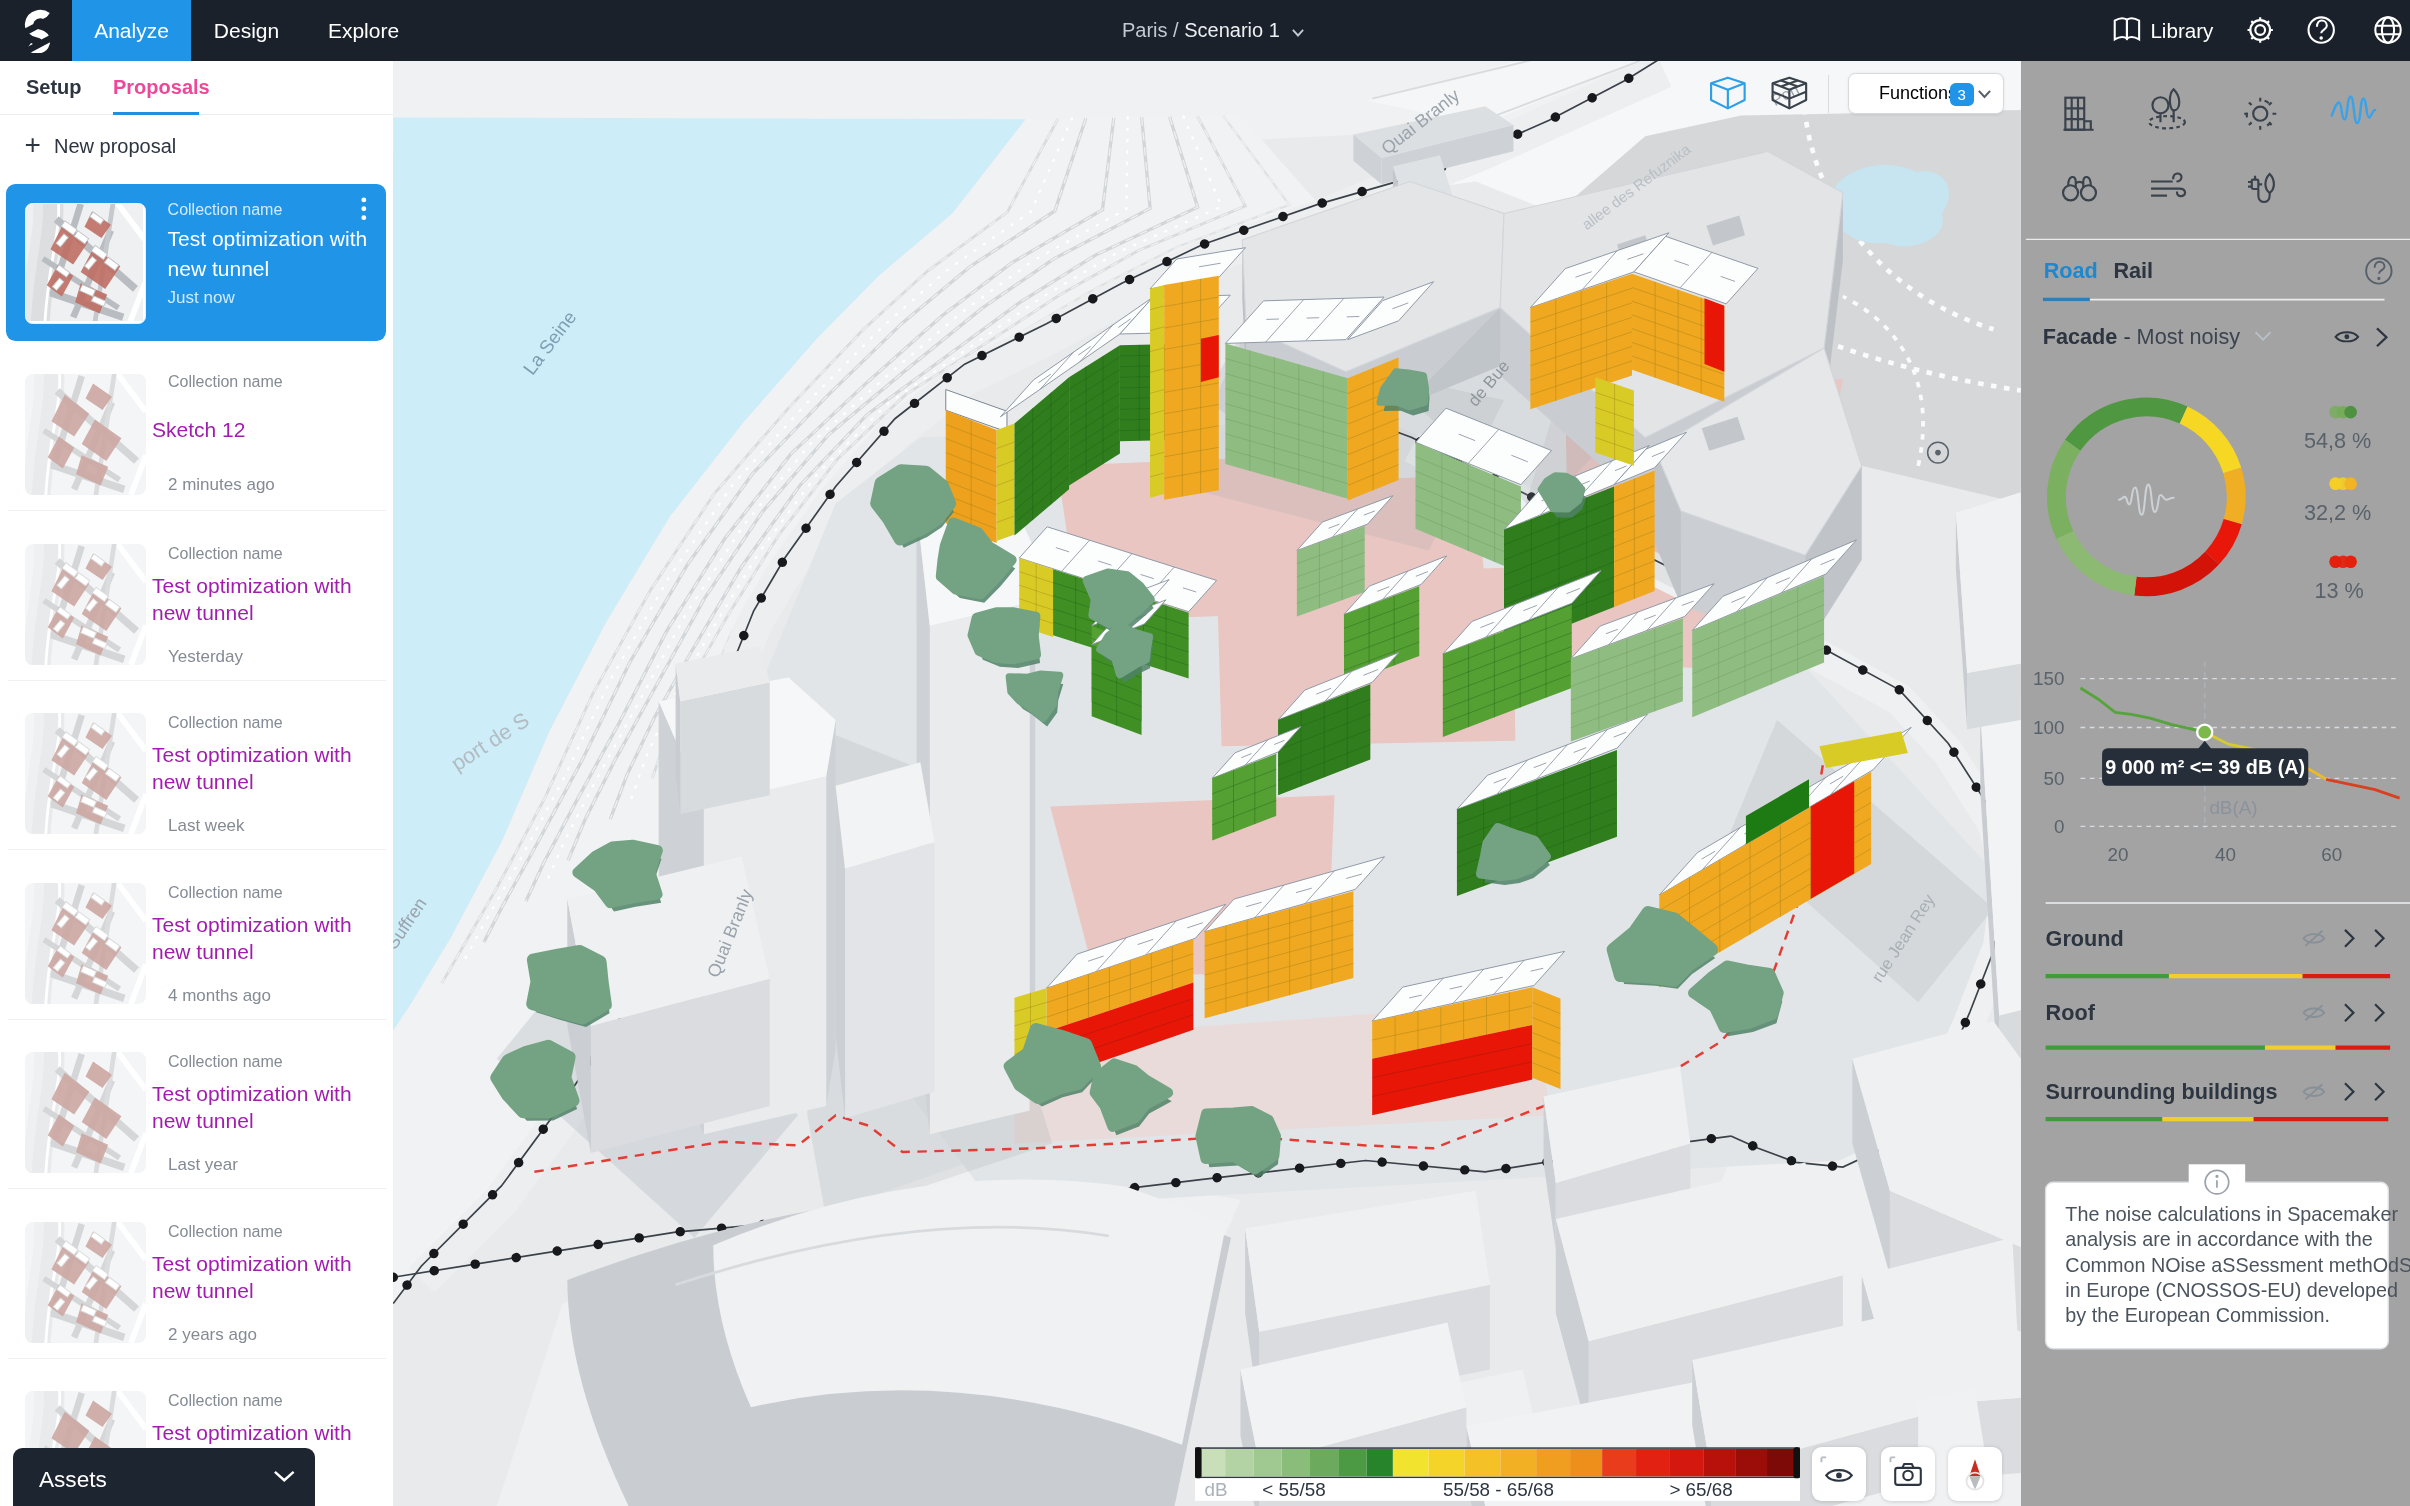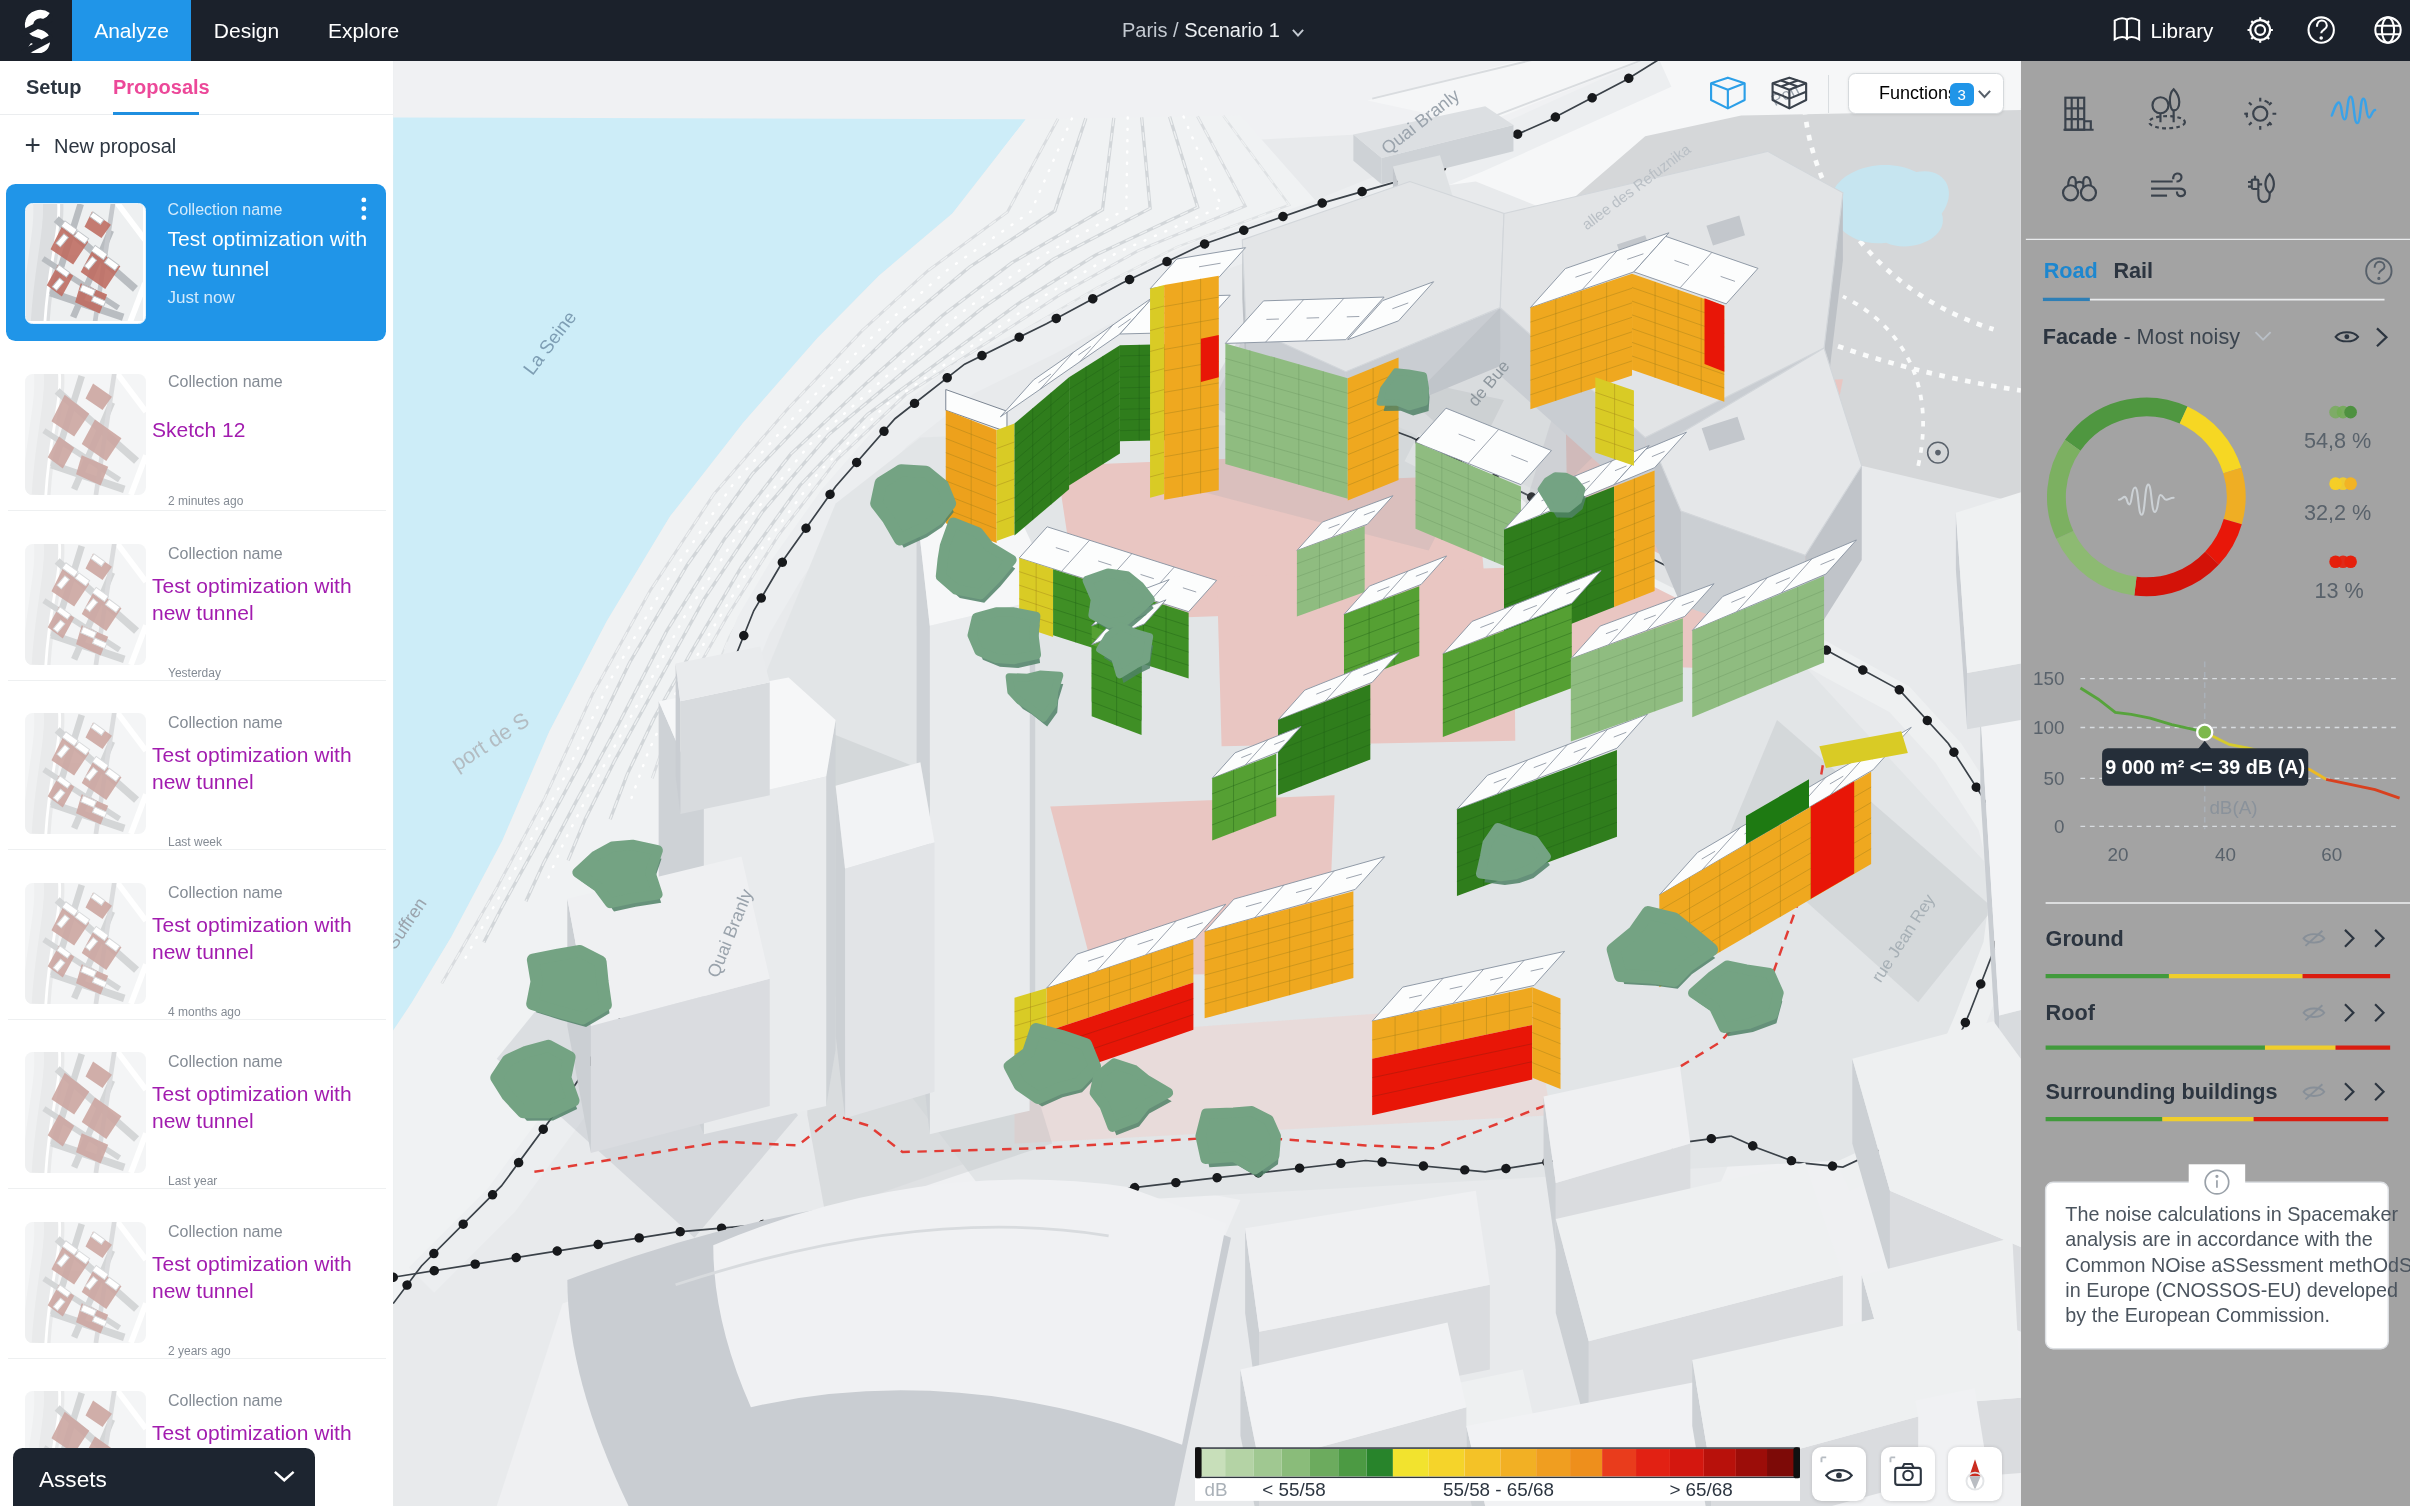--- a/index.html
+++ b/index.html
@@ -25,21 +25,21 @@
 #sidetabs .underline { position:absolute; left:113px; top:51px; width:86px; height:2.8px; background:#1f8fe0; }
 #newprop { position:absolute; left:0px; top:55px; width:393px; height:56px; }
 #newprop .plus { position:absolute; left:24.5px; top:13px; font-size:28px; font-weight:400; color:#2c3540; }
 #newprop .txt { position:absolute; left:54px; top:19px; font-size:20px; color:#2c3540; }
 
 #cards { position:absolute; left:0; top:123px; width:393px; height:1325px; overflow:hidden; }
 .card { position:absolute; left:0; width:393px; }
 .card .thumb { position:absolute; left:24.5px; top:32px; width:121px; height:121px; border-radius:7.5px; overflow:hidden; }
 .card .cname { position:absolute; left:168px; font-size:16px; color:#848b94; }
 .card .title { position:absolute; left:152px; font-size:21px; color:#a21caf; line-height:27px; }
-.card .time { position:absolute; left:168px; font-size:12px; color:#848b94;margin-top:19px; }
+.card .time { position:absolute; left:168px; font-size:17px; color:#848b94; }
 .card .sep { position:absolute; left:7.5px; bottom:0; width:378px; height:0.9px; background:#eef0f1; }
 .fadeth { opacity:0.62; filter:saturate(0.75); }
 
 #selcard { position:absolute; left:5.6px; top:123px; width:380px; height:157px; background:#2095e8; border-radius:9.4px; }
 #selcard .thumb { position:absolute; left:19px; top:19px; width:121px; height:121px; border-radius:7.5px; border:1.9px solid #e4f2fc; overflow:hidden; background:#fff; }
 #selcard .cname { position:absolute; left:162px; top:17px; font-size:16px; color:#d3eafc; }
 #selcard .title { position:absolute; left:162px; top:40px; font-size:21px; color:#fff; line-height:30px; }
 #selcard .time { position:absolute; left:162px; top:104px; font-size:17px; color:#d3eafc; }
 #selcard .dots { position:absolute; right:21px; top:15px; color:#fff; font-size:16px; letter-spacing:0; line-height:6.6px; }
 

